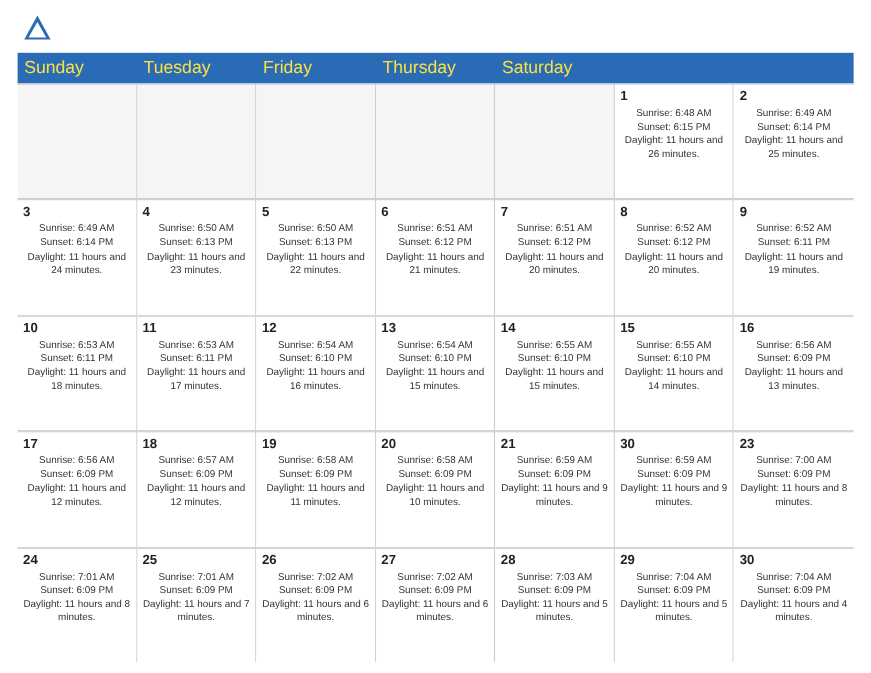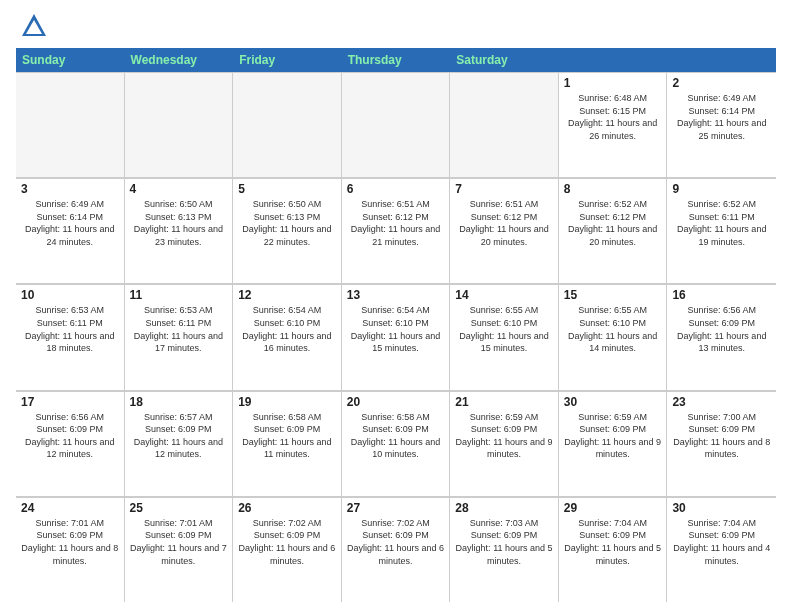--- a/index.html
+++ b/index.html
@@ -51,23 +51,23 @@
       flex: 1;
       display: flex;
       flex-direction: column;
     }
     .cal-header {
       display: grid;
       grid-template-columns: repeat(7, 1fr);
       background: #2a6bb5;
     }
     .cal-header-cell {
-      color: #86efac;
-      font-size: 12px;
-      font-weight: bold;
+      color: #fde047;
+      font-size: 16px;
+      font-weight: normal;
       padding: 5px 6px;
       text-align: left;
     }
     .cal-body {
       flex: 1;
       display: flex;
       flex-direction: column;
     }
     .cal-row {
       display: grid;
@@ -125,21 +125,21 @@
     </div>
     <div class="title-block">
       <div class="month-title"></div>
       <div class="location"></div>
     </div>
   </div>
 
   <div class="calendar">
     <div class="cal-header">
     <div class="cal-header-cell">Sunday</div>
-        <div class="cal-header-cell">Wednesday</div>
+        <div class="cal-header-cell">Tuesday</div>
         <div class="cal-header-cell">Friday</div>
         <div class="cal-header-cell">Thursday</div>
         <div class="cal-header-cell">Saturday</div>
       </div>
     <div class="cal-body">
     <div class="cal-row">
           <div class="cal-cell empty"></div>
           <div class="cal-cell empty"></div>
           <div class="cal-cell empty"></div>
           <div class="cal-cell empty"></div>

